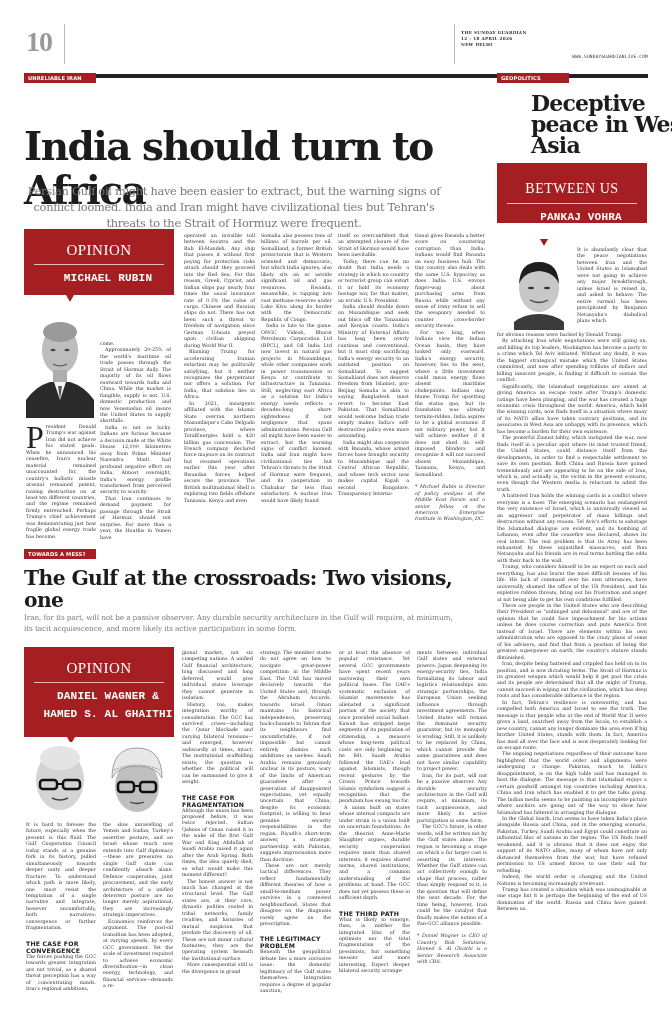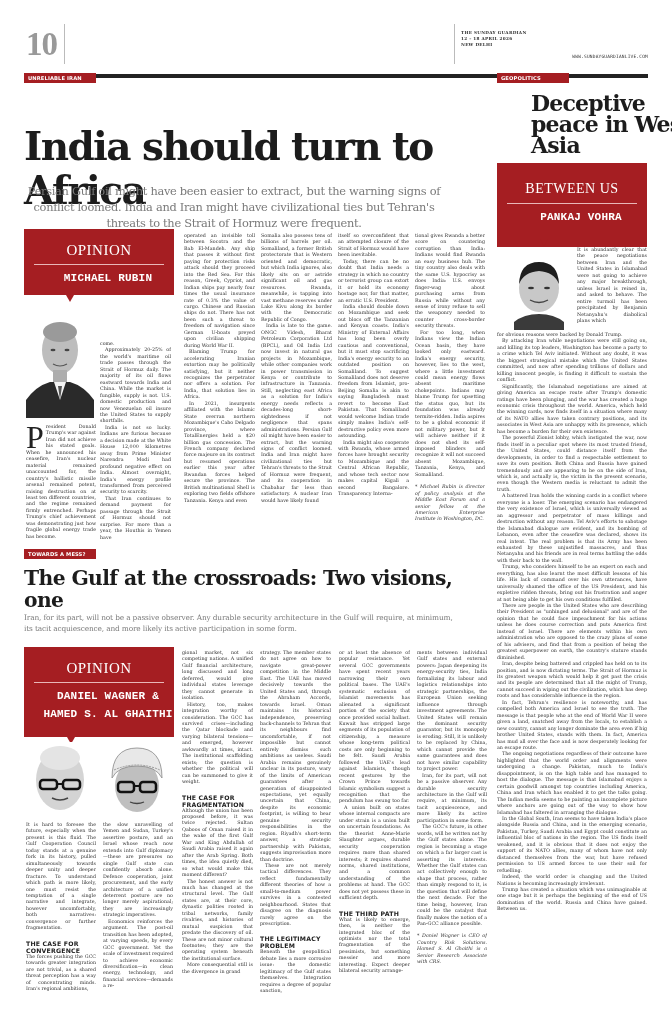--- a/index.html
+++ b/index.html
@@ -1,21 +1,21 @@
 <!DOCTYPE html>
 <html><head>
 <meta charset="utf-8">
 <style>
   * { box-sizing: border-box; margin: 0; padding: 0; }
   html, body { width: 672px; height: 1024px; background: #fff; overflow: hidden; }
   body { position: relative; font-family: "DejaVu Serif", serif; color: #222; }
 
   
   .masthead { position: absolute; left: 26px; top: 22px; width: 622px; height: 56px; }
-  .page-num { position: absolute; left: 0; top: 4px; font-family: "Liberation Serif", serif; font-size: 33px; font-weight: bold; color: #999; letter-spacing: -1px; }
+  .page-num { position: absolute; left: 0; top: 4px; font-family: "Liberation Serif", serif; font-size: 28px; font-weight: bold; color: #999; letter-spacing: -1px; }
   .mast-div1 { position: absolute; left: 38px; top: 2px; width: 1px; height: 40px; background: #bbb; }
   .section-title { position: absolute; left: 46px; top: 2px; font-family: "Liberation Serif", serif; font-size: 33px; color: #222; letter-spacing: 0.5px; white-space: nowrap; }
   .section-title .amp { font-style: italic; font-size: 36px; }
   .mast-div2 { position: absolute; left: 428px; top: 2px; width: 1px; height: 40px; background: #bbb; }
   .edition { position: absolute; left: 435px; top: 8px; font-family: "DejaVu Serif", serif; font-size: 4.2px; font-weight: bold; line-height: 6.2px; letter-spacing: 0.3px; color: #333; }
   .website { position: absolute; right: 0; top: 32px; font-family: "DejaVu Sans Mono", monospace; font-size: 4.5px; color: #333; letter-spacing: 0.2px; }
   .mast-rule { position: absolute; left: 0; top: 52px; width: 622px; height: 4px; background: #222; }
 
   .kicker { position: absolute; height: 10px; background: #a51e22; color: #fff; font-family: "DejaVu Sans", sans-serif; font-weight: bold; font-size: 5.2px; line-height: 10px; padding-left: 4px; letter-spacing: 0.1px; }
 
@@ -115,21 +115,21 @@
 </div>
 <div class="body-text" style="left:415px;top:233px;width:70px;height:312px;">
   <p class="noindent">tional gives Rwanda a better score on countering corruption than India: Indians would find Rwanda an easy business hub. The tiny country also deals with the same U.S. hypocrisy as does India: U.S. envoys finger-wag about purchasing arms from Russia while without any sense of irony refuse to sell the weaponry needed to counter cross-border security threats.</p>
   <p>For too long, when Indians view the Indian Ocean basin, they have looked only eastward. India's energy security, however, lies to the west, where a little investment could mean energy flows absent maritime chokepoints. Indians may blame Trump for upsetting the status quo, but its foundation was already termite-ridden. India aspires to be a global economic if not military power, but it will achieve neither if it does not shed its self-imposed blinders and recognize it will not succeed absent Mozambique, Tanzania, Kenya, and Somaliland.</p>
   <p class="byline-note">* Michael Rubin is director of policy analysis at the Middle East Forum and a senior fellow at the American Enterprise Institute in Washington, DC.</p>
 </div>
 
 <div class="kicker" style="left:497px;top:73px;width:72px;">GEOPOLITICS</div>
 <h2 class="h-geo">Deceptive peace in West Asia</h2>
 
-<div class="opinion-box" style="left:497px;top:163px;width:150px;height:84px;">
+<div class="opinion-box" style="left:497px;top:163px;width:150px;height:60px;">
   <div class="op-title" style="padding-top:18px;font-size:14px;">BETWEEN US</div>
   <div class="op-rule" style="margin-top:6px;"></div>
   <div class="op-author" style="margin-top:7px;">PANKAJ VOHRA</div>
 </div>
 <div class="tail" style="left:540px;top:239px;"></div>
 
 <div class="photo" style="left:510px;top:250px;width:58px;height:80px;">
   <svg width="58" height="80" viewBox="0 0 58 80">
     <rect width="58" height="80" fill="#fff"></rect>
     <path d="M4 80 L4 72 Q14 64 29 64 Q44 64 54 72 L54 80 Z" fill="#3a3a3a"></path>

